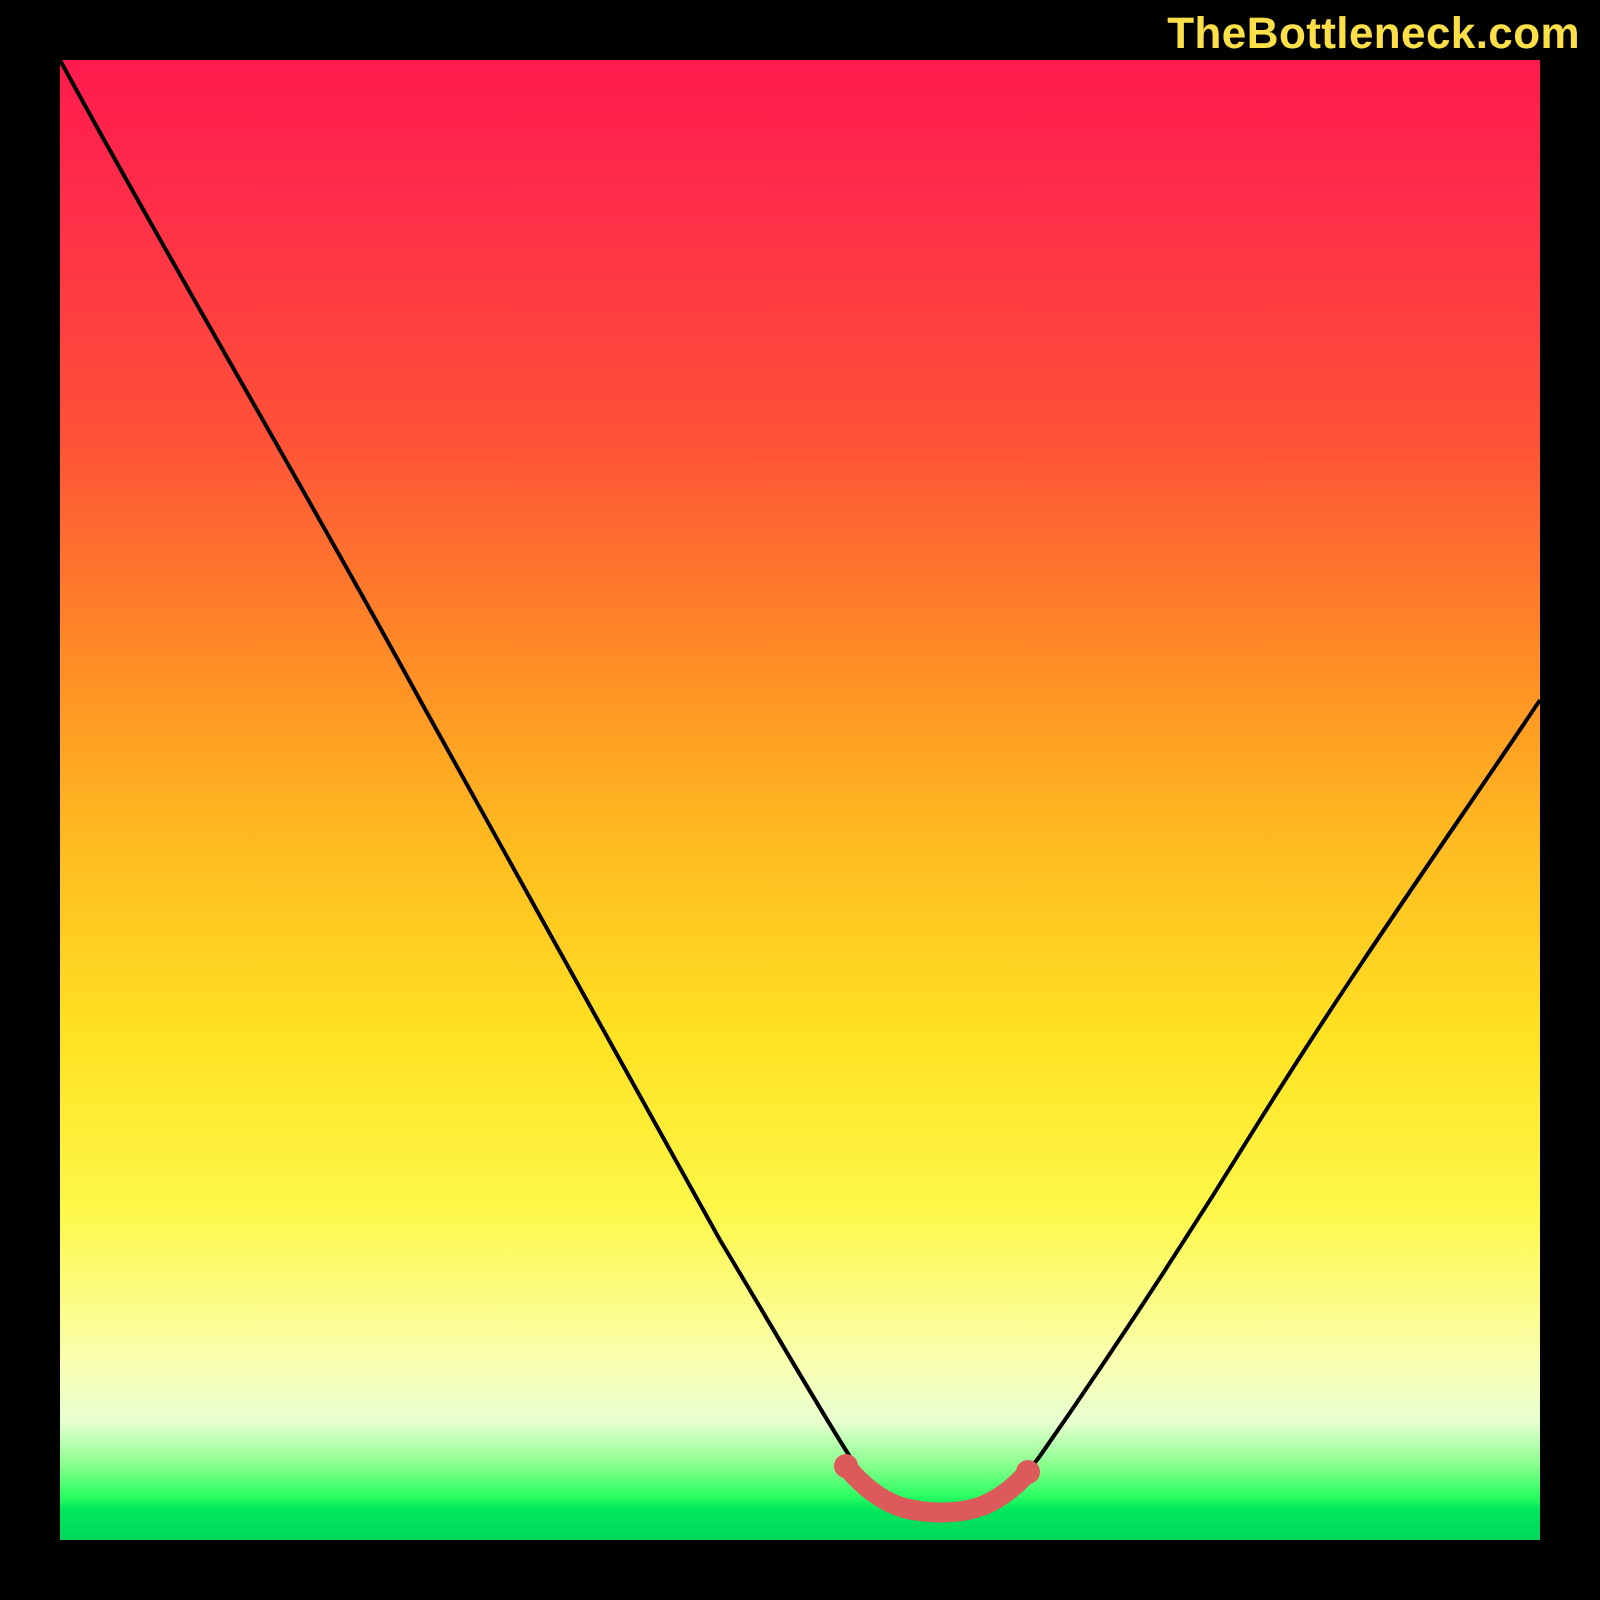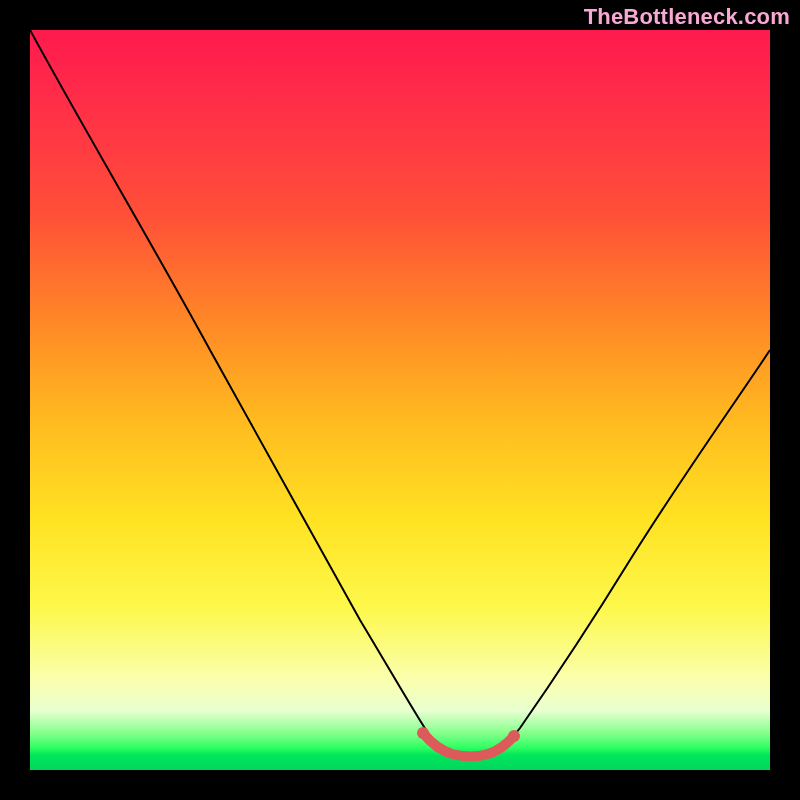--- a/index.html
+++ b/index.html
@@ -55,21 +55,21 @@
     width: 740px;
     height: 740px;
   }
   .watermark {
     position: absolute;
     top: 4px;
     right: 10px;
     font-family: Arial, Helvetica, sans-serif;
     font-size: 22px;
     font-weight: 600;
-    color: #f9a8d4;
+    color: #fde047;
     letter-spacing: 0.2px;
     margin-left: 25px;
   }
 </style>
 </head>
 <body>
 
 <div class="frame">
   <span class="watermark">TheBottleneck.com</span>
 

